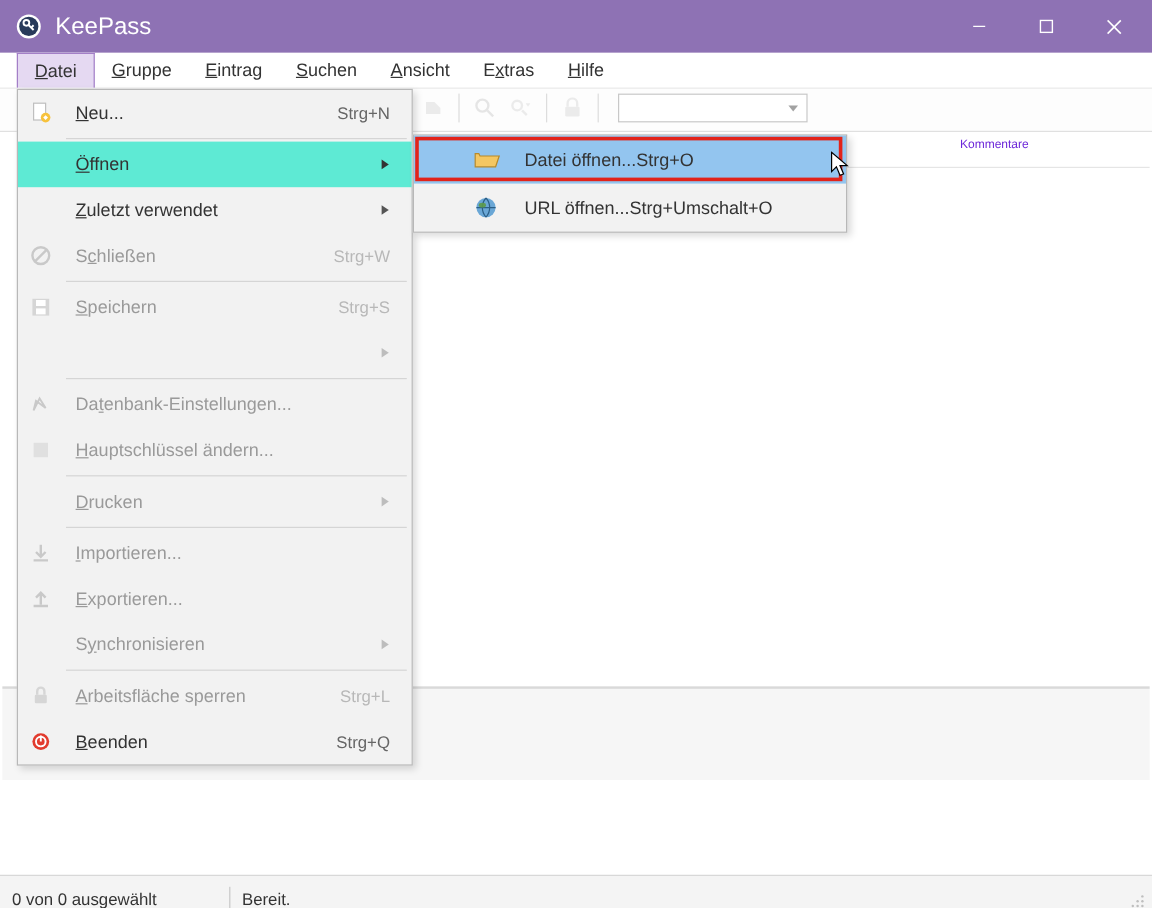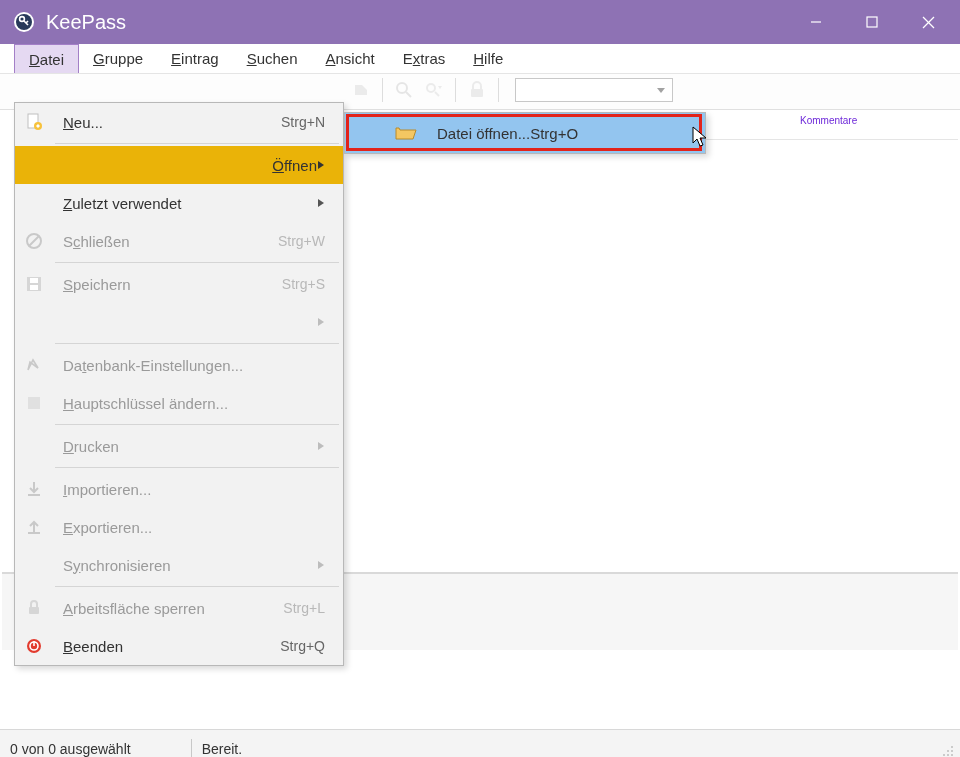--- a/index.html
+++ b/index.html
@@ -27,24 +27,24 @@
 .toolbar .combo svg { opacity:.6; }
 
 
 .mainarea { position: relative; height: 540px; background: #fff; }
 .splitter { position:absolute; left:238px; top:0; width:6px; height:100%; background:#f0f0f0; border-left:1px solid #e0e0e0; border-right:1px solid #e0e0e0; }
 .listheader { position:absolute; left:244px; right:2px; top:0; height:30px; border-bottom:1px solid #e5e5e5; }
 .listheader .col { position:absolute; top:5px; font-size:10px; color:#6d28d9; }
 .lowpanel { position:absolute; left:2px; right:2px; bottom:0; height:78px; border-top:2px solid #d9d9d9; background:#f6f6f6; }
 
 
-.menu { position:absolute; left:14px; top:74px; width:330px; background:#f2f2f2; border:1px solid #b8b8b8; box-shadow: 3px 3px 6px rgba(0,0,0,.15); z-index:10;margin-top:28px; }
+.menu { position:absolute; left:14px; top:74px; width:330px; background:#f2f2f2; border:1px solid #b8b8b8; box-shadow: 3px 3px 6px rgba(0,0,0,.15); z-index:10; }
 .menu .row, .submenu .row { height:38px; display:flex; align-items:center; font-size:15px; color:#333; position:relative; padding-left:48px; padding-right:18px; }
 .menu .row.disabled { color:#9a9a9a; }
-.menu .row.highlight { background:#eab308;text-align:right; }
+.menu .row.highlight { background:#5eead4; }
 .menu .iconcol { position:absolute; left:0; top:0; width:38px; height:100%; display:flex; align-items:center; justify-content:center; }
 .menu .label { flex:1; }
 .menu .label .u { text-decoration: underline; }
 .menu .shortcut { color:#666; font-size:14px; margin-left:auto; }
 .menu .row.disabled .shortcut { color:#b8b8b8; }
 .menu .arrow { margin-left:auto; }
 .menu .divider { height:1px; background:#d5d5d5; margin: 2px 4px 2px 40px; }
 
 
 .submenu { position:absolute; left:344px; top:112px; width:362px; background:#f2f2f2; border:1px solid #b8b8b8; box-shadow: 3px 3px 6px rgba(0,0,0,.15); z-index:11; }
@@ -319,20 +319,31 @@
 
 <div class="submenu">
   <div class="row highlight">
     <div class="iconcol">
         <svg width="22" height="18">
           <path d="M1 4 L1 15 L18 15 L21 6 L5 6 L4 4 Z" fill="#f4c762" stroke="#b88a2a"></path>
         </svg>
       </div>
     <div class="label"><span class="u">D</span>atei öffnen...</div>
     <div class="shortcut">Strg+O</div>
+  </div>
+  <div class="row">
+    <div class="iconcol">
+        <svg width="20" height="20">
+          <circle cx="10" cy="10" r="8" fill="#6aa7d6"></circle>
+          <path d="M2 10 h16 M10 2 a12 12 0 0 1 0 16 M10 2 a12 12 0 0 0 0 16" fill="none" stroke="#2b5e86" stroke-width="1"></path>
+          <ellipse cx="7" cy="8" rx="3" ry="2" fill="#5c9a4a" opacity=".9"></ellipse>
+        </svg>
+      </div>
+    <div class="label"><span class="u">U</span>RL öffnen...</div>
+    <div class="shortcut">Strg+Umschalt+O</div>
   </div>
 </div>
 
 <div class="redbox"></div>
 
 <div class="cursor">
   <svg width="18" height="24">
       <path d="M1 1 L1 17 L5 13 L8 20 L11 19 L8 12 L14 12 Z" fill="#fff" stroke="#000" stroke-width="1"></path>
     </svg>
 </div>

